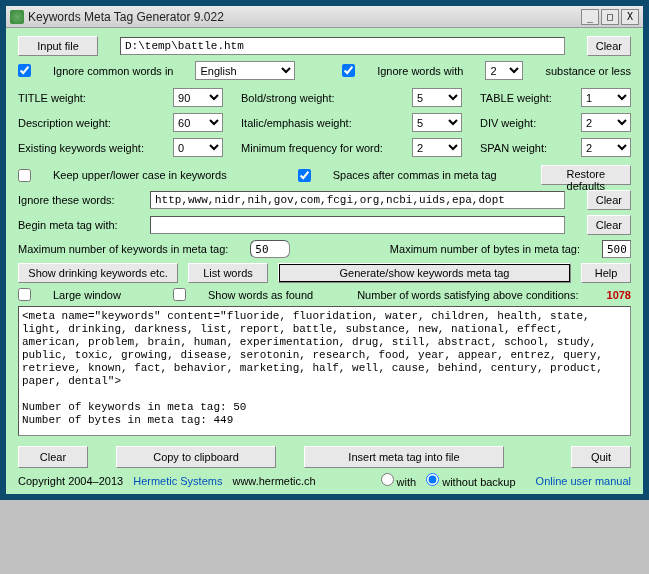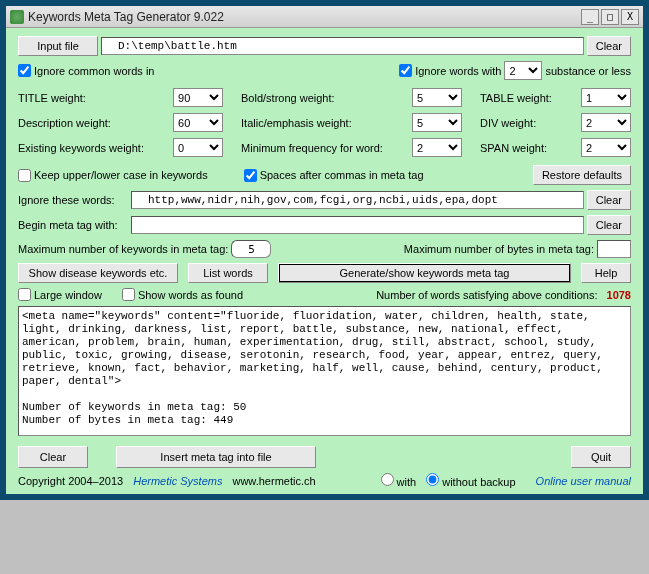--- a/index.html
+++ b/index.html
@@ -5,38 +5,38 @@
 * { box-sizing: border-box; margin: 0; padding: 0; }
 body { font-family: Arial, sans-serif; font-size: 11px; background: #c0c0c0; }
 .window { width: 649px; background: #fff; border: 6px solid #0c4a6e; }
 .titlebar { background: linear-gradient(#e8e8e8,#d0d0d0); height: 22px; display: flex; align-items: center; padding: 0 4px; border-bottom: 1px solid #999; }
 .titlebar-icon { width: 14px; height: 14px; margin-right: 4px; background: radial-gradient(#6a6,#383); border-radius: 2px; }
 .titlebar-text { flex: 1; font-size: 12px; color: #222; }
 .titlebar-btns { display: flex; gap: 2px; }
 .tbtn { width: 18px; height: 16px; background: #e8e8e8; border: 1px solid #888; font-size: 10px; text-align: center; line-height: 13px; cursor: pointer; font-family: monospace; }
 
 .content { background: #b8f0c0; padding: 8px 12px 6px; }
-.row { display: flex; align-items: center; margin-bottom: 5px; gap: 3px; }
+.row { display: flex; align-items: center; margin-bottom: 5px; gap: 22px; }
 
 .btn { background: #e8e8e8; border: 1px solid #888; border-top-color: #fff; border-left-color: #fff; padding: 2px 8px; font-size: 11px; cursor: pointer; height: 20px; }
 .btn.big { height: 22px; padding: 3px 18px; }
 
-.txt { background: #fff; border: 1px solid #888; border-top-color: #555; border-left-color: #555; padding: 2px 16px; font-size: 11px; height: 18px; font-family: monospace; }
+.txt { background: #fff; border: 1px solid #888; border-top-color: #555; border-left-color: #555; padding: 2px 4px; font-size: 11px; height: 18px; font-family: monospace; }
 .txt.mono { font-family: "Courier New", monospace; }
 
 .sel { background: #fff; border: 1px solid #888; font-size: 11px; height: 19px; }
 .chk { vertical-align: middle; }
 .lbl { white-space: nowrap; }
 
 .weights { display: grid; grid-template-columns: auto 50px auto 50px auto 50px; column-gap: 18px; row-gap: 6px; align-items: center; margin: 4px 0 8px; }
 .weights .lbl { }
 .ta { width: 100%; height: 130px; background: #fff; border: 1px solid #888; border-top-color: #555; border-left-color: #555; font-family: "Courier New", monospace; font-size: 11px; padding: 3px 16px 3px 3px; resize: none; line-height: 13px; overflow-y: scroll; }
 
 .footer { display: flex; align-items: center; gap: 10px; margin-top: 4px; font-size: 11px; }
-.link { color: #0050c0; cursor: pointer; font-style: italic; }
+.link { color: #0050c0; cursor: pointer; }
 .red { color: #c00000; font-weight: bold; }
 
 .spacer { flex: 1; }
 </style>
 </head>
 <body>
 
 <div class="window">
   <div class="titlebar">
     <div class="titlebar-icon"></div>
@@ -52,20 +52,21 @@
 
     <div class="row">
       <button class="btn" style="width:80px">Input file</button>
       <input class="txt mono" style="flex: 1 1 0%;" value="D:\temp\battle.htm">
       <button class="btn">Clear</button>
     </div>
 
     <div class="row" style="margin-top:4px;margin-bottom:8px">
       <input type="checkbox" class="chk" checked="" style="">
       <span class="lbl">Ignore common words in</span>
+      <select class="sel" style="width:100px"><option>English</option></select>
       <span class="spacer"></span>
       <input type="checkbox" class="chk" checked="" style="">
       <span class="lbl">Ignore words with</span>
       <select class="sel" style="width:38px"><option>2</option></select>
       <span class="lbl">substance or less</span>
     </div>
 
     <div class="weights">
       <span class="lbl">TITLE weight:</span>
       <select class="sel"><option>90</option></select>
@@ -113,21 +114,21 @@
 
     <div class="row">
       <span class="lbl">Maximum number of keywords in meta tag:</span>
       <input class="txt" style="width: 40px; border-radius: 6px;" value="50">
       <span class="spacer"></span>
       <span class="lbl">Maximum number of bytes in meta tag:</span>
       <input class="txt" style="width: 29px;" value="500">
     </div>
 
     <div class="row" style="gap:10px">
-      <button class="btn" style="width:160px">Show disease  keywords etc.</button>
+      <button class="btn" style="width:160px">Show drinking  keywords etc.</button>
       <button class="btn" style="width:80px">List words</button>
       <button class="btn" style="flex:1;box-shadow:inset 0 0 0 1px #000">Generate/show keywords meta tag</button>
       <button class="btn" style="width:50px">Help</button>
     </div>
 
     <div class="row">
       <input type="checkbox" class="chk" style="">
       <span class="lbl">Large window</span>
       <span style="width:14px"></span>
       <input type="checkbox" class="chk" style="">
@@ -137,20 +138,21 @@
       <span class="red" style="margin-left:6px">1078</span>
     </div>
 
     <textarea class="ta" readonly="" style="">&lt;meta name="keywords" content="fluoride, fluoridation, water, children, health, state, light, drinking, darkness, list, report, battle, substance, new, national, effect, american, problem, brain, human, experimentation, drug, still, abstract, school, study, public, toxic, growing, disease, serotonin, research, food, year, appear, entrez, query, retrieve, known, fact, behavior, marketing, half, well, cause, behind, century, product, paper, dental"&gt;
 
 Number of keywords in meta tag: 50
 Number of bytes in meta tag: 449</textarea>
 
     <div class="row" style="margin-top:8px;gap:28px">
       <button class="btn big" style="width:70px">Clear</button>
+      <button class="btn big" style="width:160px">Copy to clipboard</button>
       <button class="btn big" style="width:200px">Insert meta tag into file</button>
       <span class="spacer"></span>
       <button class="btn big" style="width:60px">Quit</button>
     </div>
 
     <div class="footer">
       <span>Copyright 2004–2013</span>
       <span class="link">Hermetic Systems</span>
       <span>www.hermetic.ch</span>
       <span class="spacer"></span>

